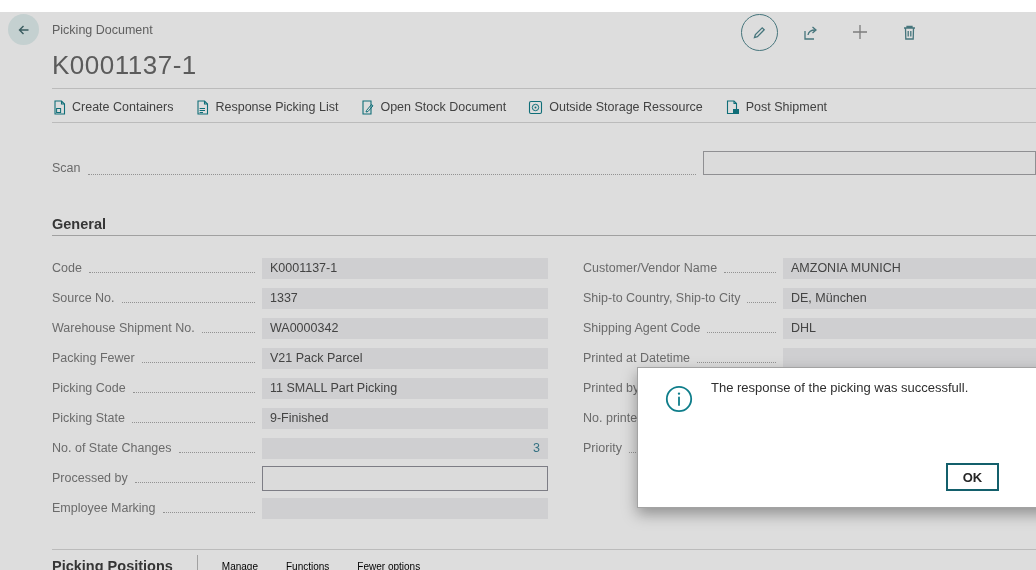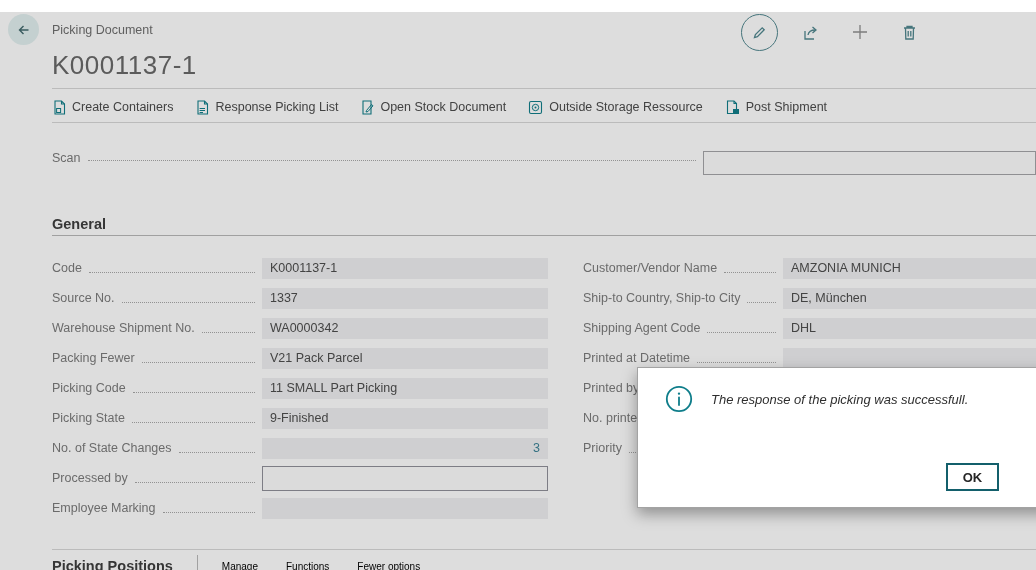--- a/index.html
+++ b/index.html
@@ -17,21 +17,21 @@
   .ticon.small{width:22px;height:22px;margin-right:27px;}
   .ticon.gray{color:#8f8f8f;}
   
   .hrule{position:absolute;left:52px;right:0;border-top:1px solid #d8d8d8;}
   
   .action-bar{position:absolute;left:52px;top:84px;height:22px;display:flex;align-items:center;gap:22px;}
   .action{display:flex;align-items:center;gap:6px;cursor:pointer;}
   .action svg{color:#0f7e89;}
   .action .alabel{font-size:12.5px;color:#4a4a4a;white-space:nowrap;}
   
-  .scan-row{position:absolute;left:52px;top:139px;width:984px;display:flex;align-items:flex-start;}
+  .scan-row{position:absolute;left:52px;top:139px;width:984px;display:flex;align-items:flex-end;}
   .flabel{font-size:12.5px;color:#7a7a7a;white-space:nowrap;}
   .dots{flex:1;height:9px;margin:0 7px;border-bottom:1px dotted #a8a8a8;min-width:8px;}
   .scan-input{width:333px;height:24px;box-sizing:border-box;border:1px solid #a4a4a8;background:#fdfdfd;
               outline:none;font:12.5px "Liberation Sans",sans-serif;color:#3a3a3a;padding:0 8px;flex:none;}
   
   .sec-title{position:absolute;left:52px;top:204px;font-size:14.5px;font-weight:700;color:#3c3c3c;}
   .col{position:absolute;top:241px;}
   .col-left{left:52px;width:496px;}
   .col-right{left:583px;width:453px;}
   .frow{height:30px;display:flex;align-items:center;}
@@ -45,21 +45,21 @@
   .foot{position:absolute;left:52px;top:543px;display:flex;align-items:center;}
   .foot-title{font-size:14.5px;font-weight:700;color:#3c3c3c;margin-right:24px;}
   .vdiv{width:1px;height:22px;background:#b9b9b9;margin-right:24px;}
   .foot-item{font-size:10px;color:#000000;margin-right:28px;cursor:pointer;}
   
   .dim{position:absolute;inset:0;background:rgba(20,20,20,0.145);z-index:50;}
   .dialog{position:absolute;left:637px;top:355px;width:420px;height:141px;background:#fff;
           border:1px solid #a3a3a3;box-sizing:border-box;z-index:60;
           box-shadow:0 6px 14px rgba(0,0,0,0.35);}
   .dlg-icon{position:absolute;left:27px;top:17px;color:#0e7d8a;}
-  .dlg-msg{position:absolute;left:73px;top:24px;font-size:13px;color:#2e2e2e;font-style:italic;}
+  .dlg-msg{position:absolute;left:73px;top:12px;font-size:13px;color:#2e2e2e;}
   .ok-btn{position:absolute;left:308px;top:95px;width:53px;height:28px;box-sizing:border-box;
           background:#fff;border:2px solid #135f6b;display:flex;align-items:center;justify-content:center;
           font-size:13px;font-weight:700;color:#262626;cursor:pointer;}
 </style>
 </head>
 <body>
 
 <div class="page">
 
   <div class="back-btn">

